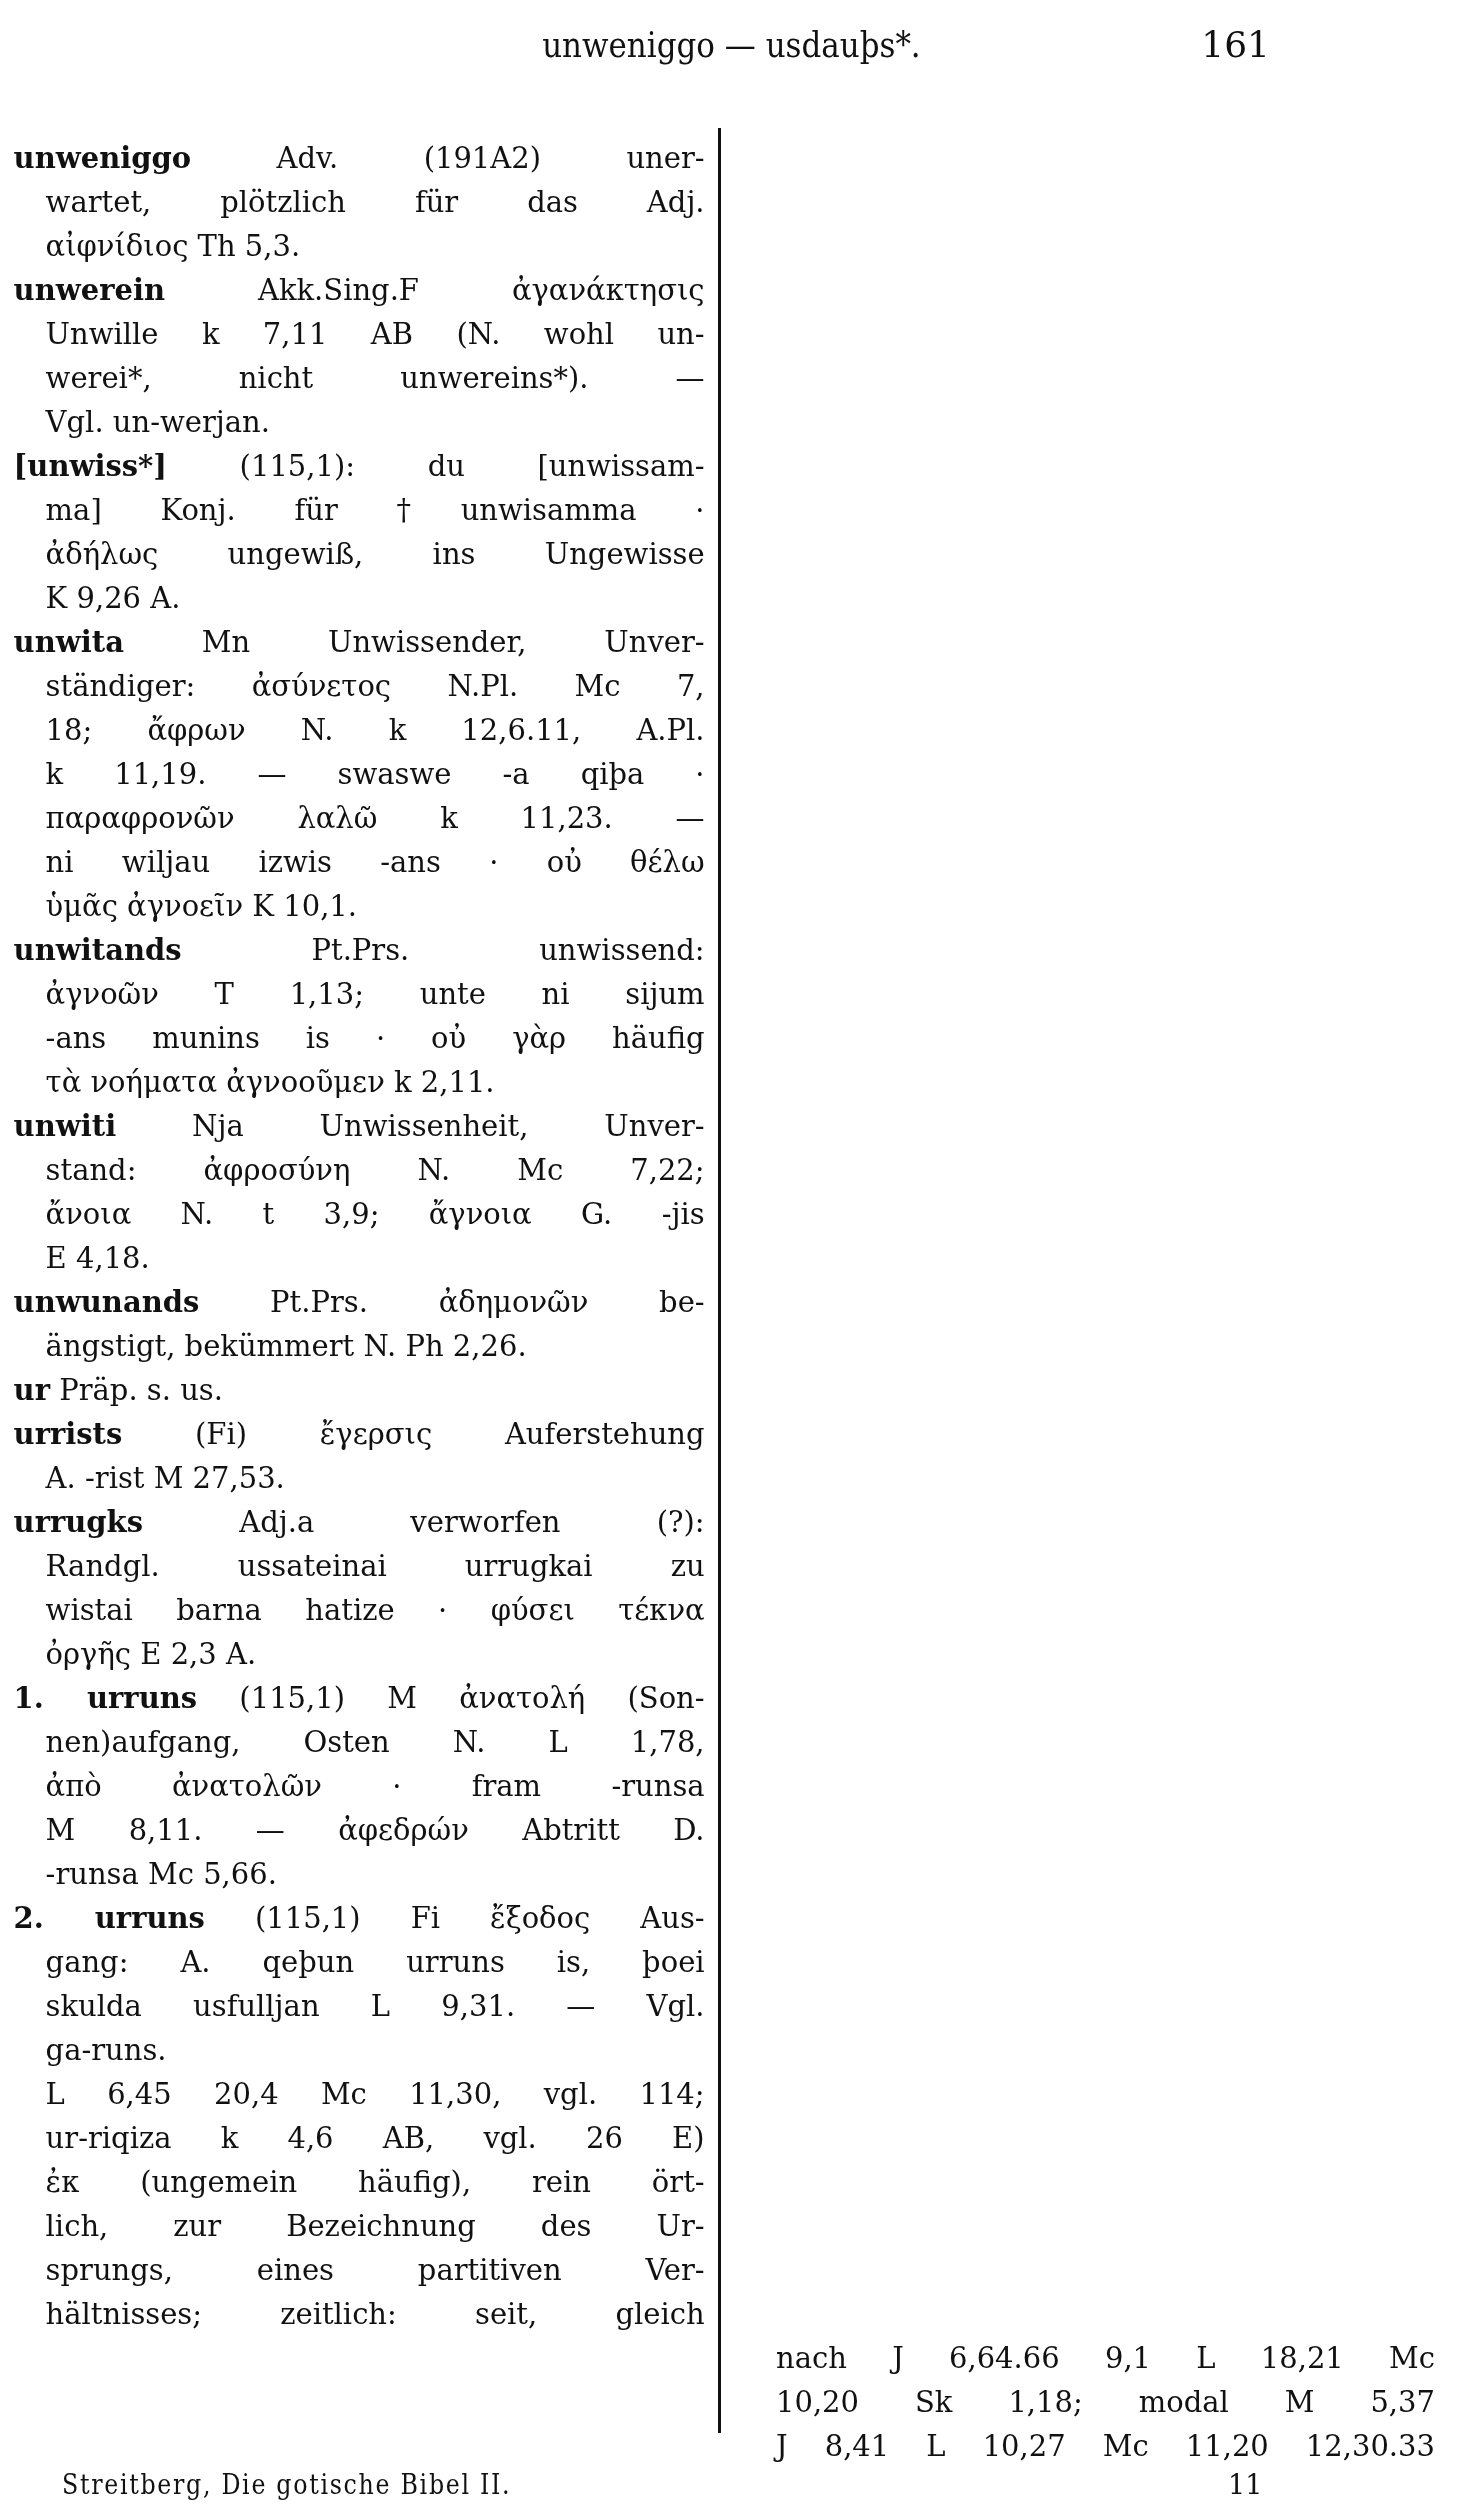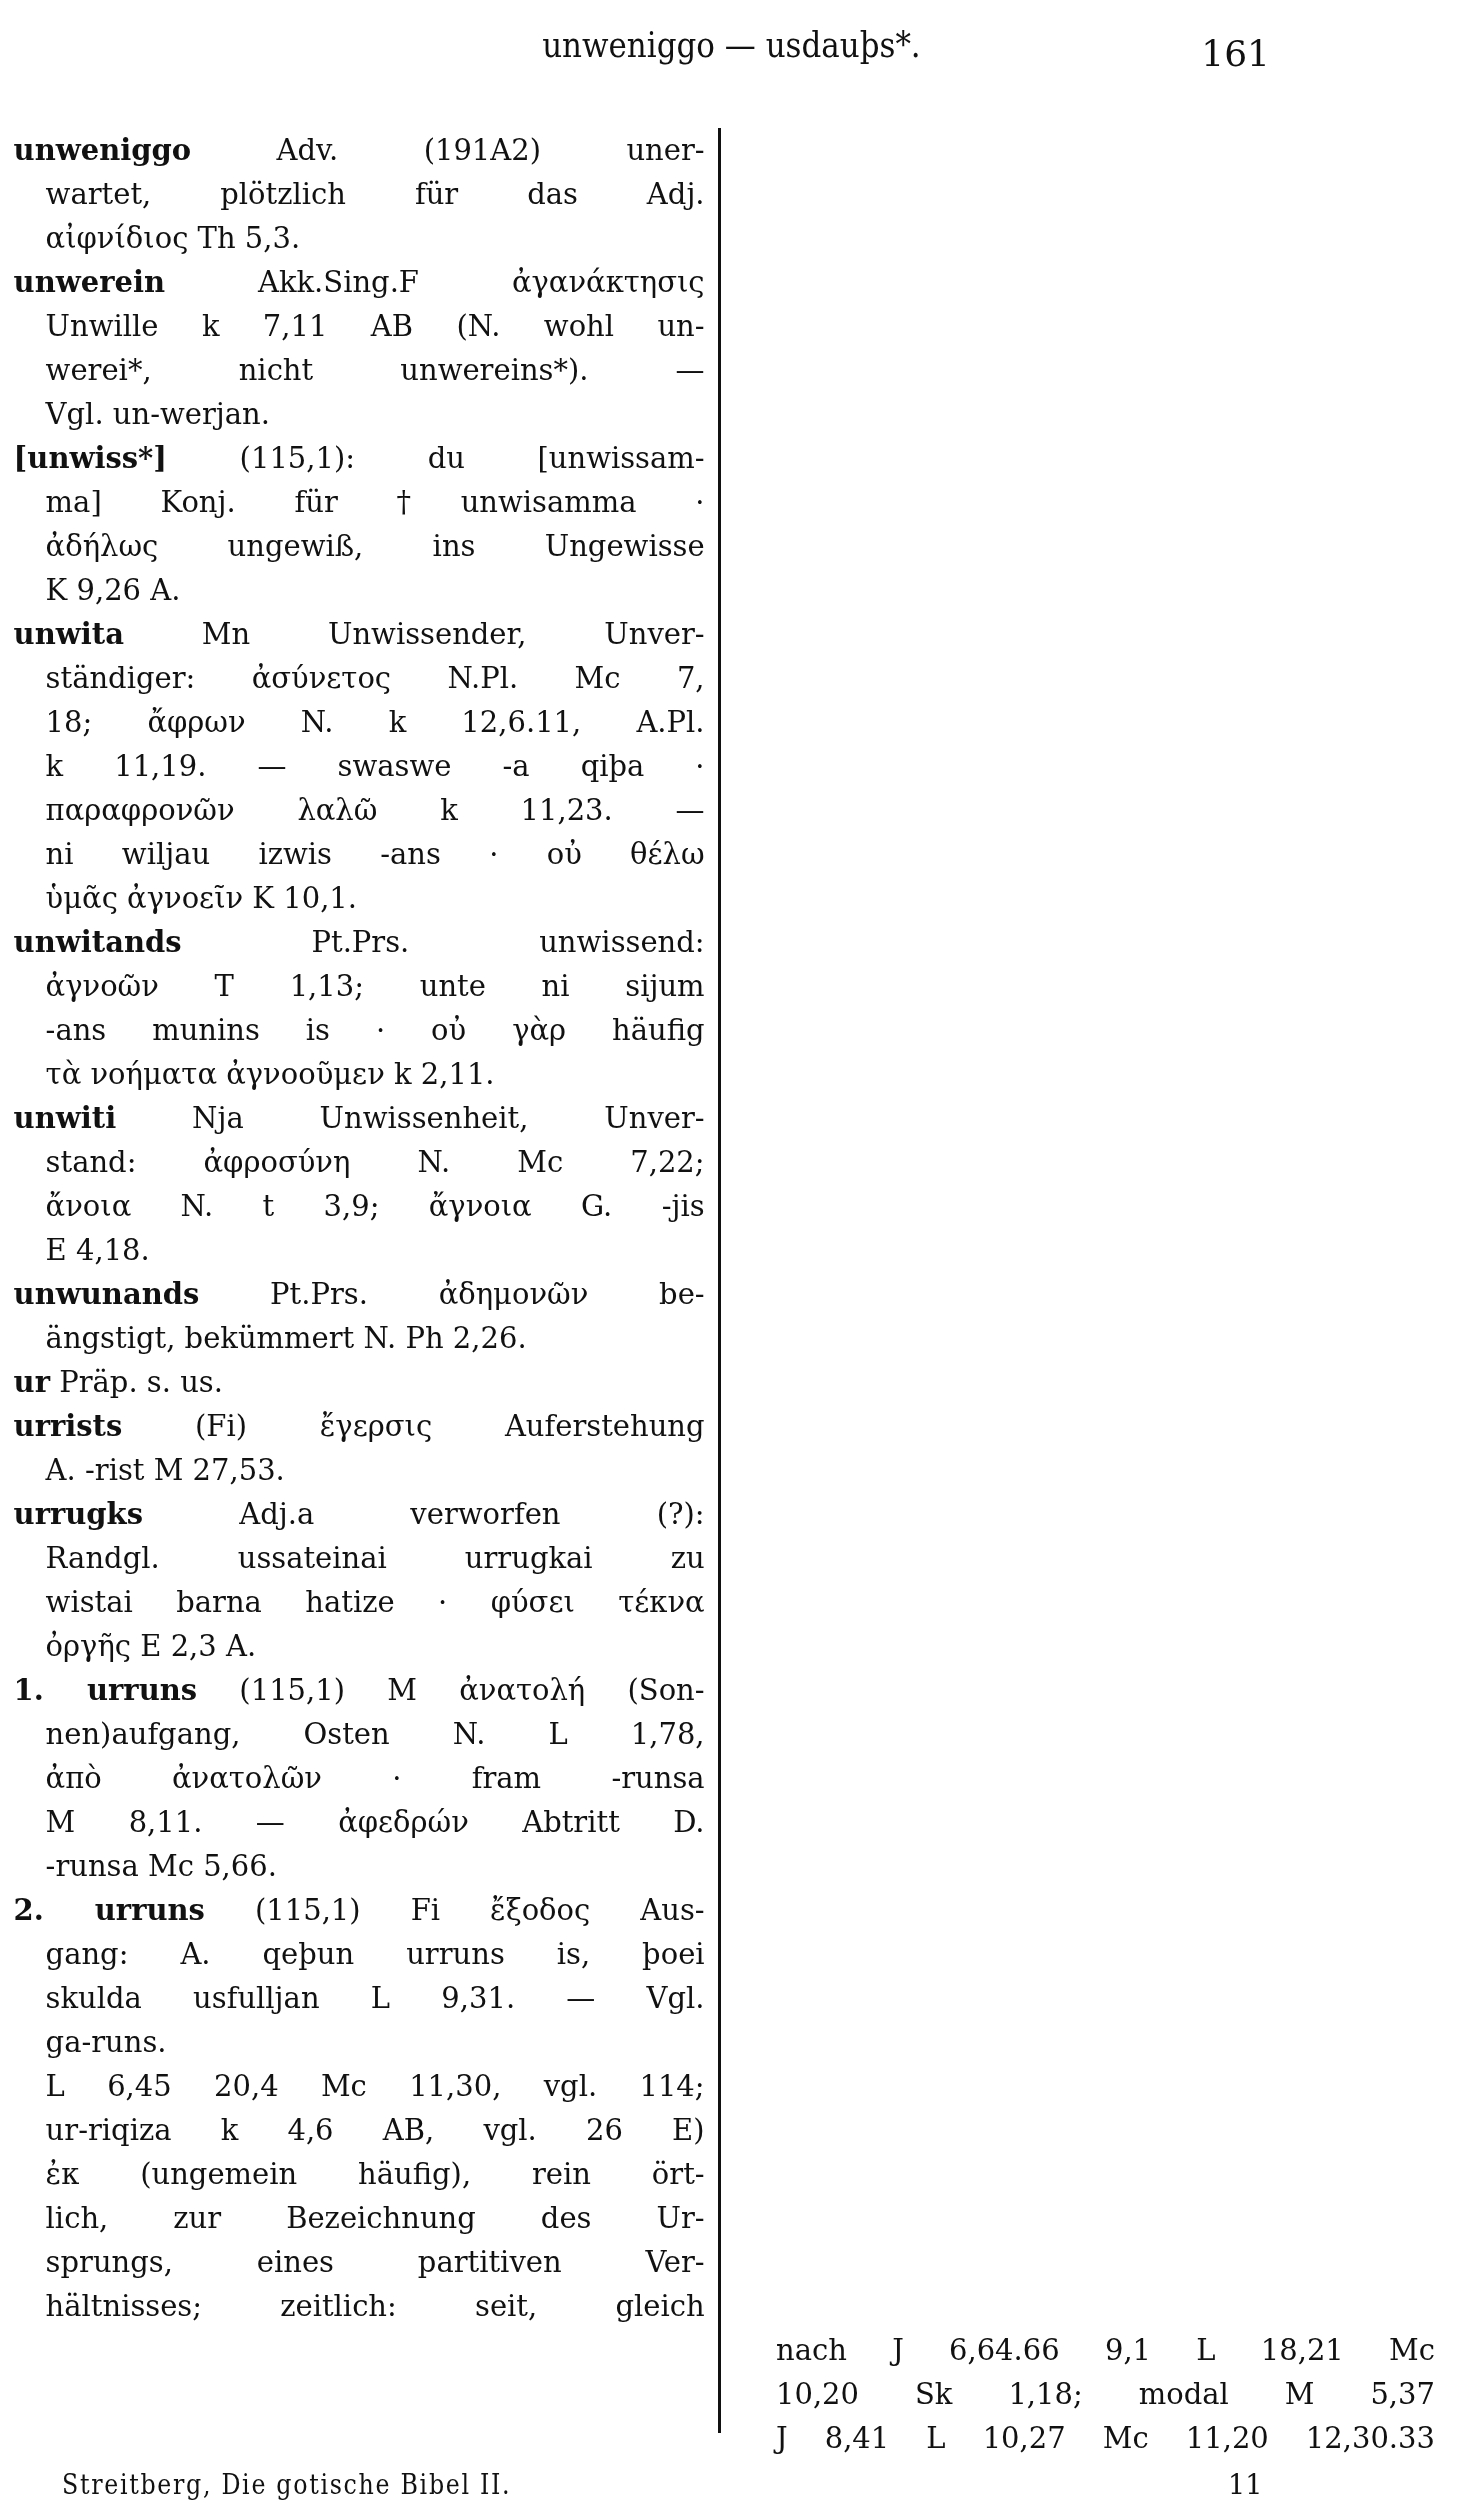--- a/index.html
+++ b/index.html
@@ -1,20 +1,20 @@
 <!DOCTYPE html>
 <html style="font-size:10px"><head>
 <meta charset="utf-8">
 <style>
   html, body { margin:0; padding:0; background:#ffffff; }
   body { width:1463px; height:2512px; position:relative; overflow:hidden; color:#111; font-family:"DejaVu Serif", serif; }
   .running-head { position:absolute; top:23.5px; left:0; width:1310px; height:56px; }
   .rh-title { position:absolute; left:0; width:1463px; top:0; text-align:center; font-size:36px; letter-spacing:0px; transform:scaleX(0.86); transform-origin:731px 0; }
-  .rh-page { position:absolute; right:40px; top:9px; font-size:36px; }
-  .col { position:absolute; top:128px; width:691px; font-size:29px; line-height:44px; }
+  .rh-page { position:absolute; right:40px; top:0; font-size:36px; }
+  .col { position:absolute; top:136px; width:691px; font-size:29px; line-height:44px; }
   .col-left { left:13.6px; }
   .col-right { left:744px; }
   .line { display:block; white-space:nowrap; text-align:justify; text-align-last:justify; height:44px; overflow:hidden; }
   .line.last { text-align-last:left; }
   .lead { font-weight:bold; font-family:"DejaVu Serif", serif; }
   .divider { position:absolute; left:718px; top:128px; width:2.5px; height:2305px; background:#111; }
   .footer-left { position:absolute; left:62px; top:2469px; font-size:27px; letter-spacing:1.9px; transform:scaleX(0.88); transform-origin:0 0; }
   .footer-right { position:absolute; left:1228px; top:2469px; font-size:27px; }
   .wrap-entries { position:relative; }
   .wrap-entries .line { padding-left:32px; box-sizing:border-box; }

